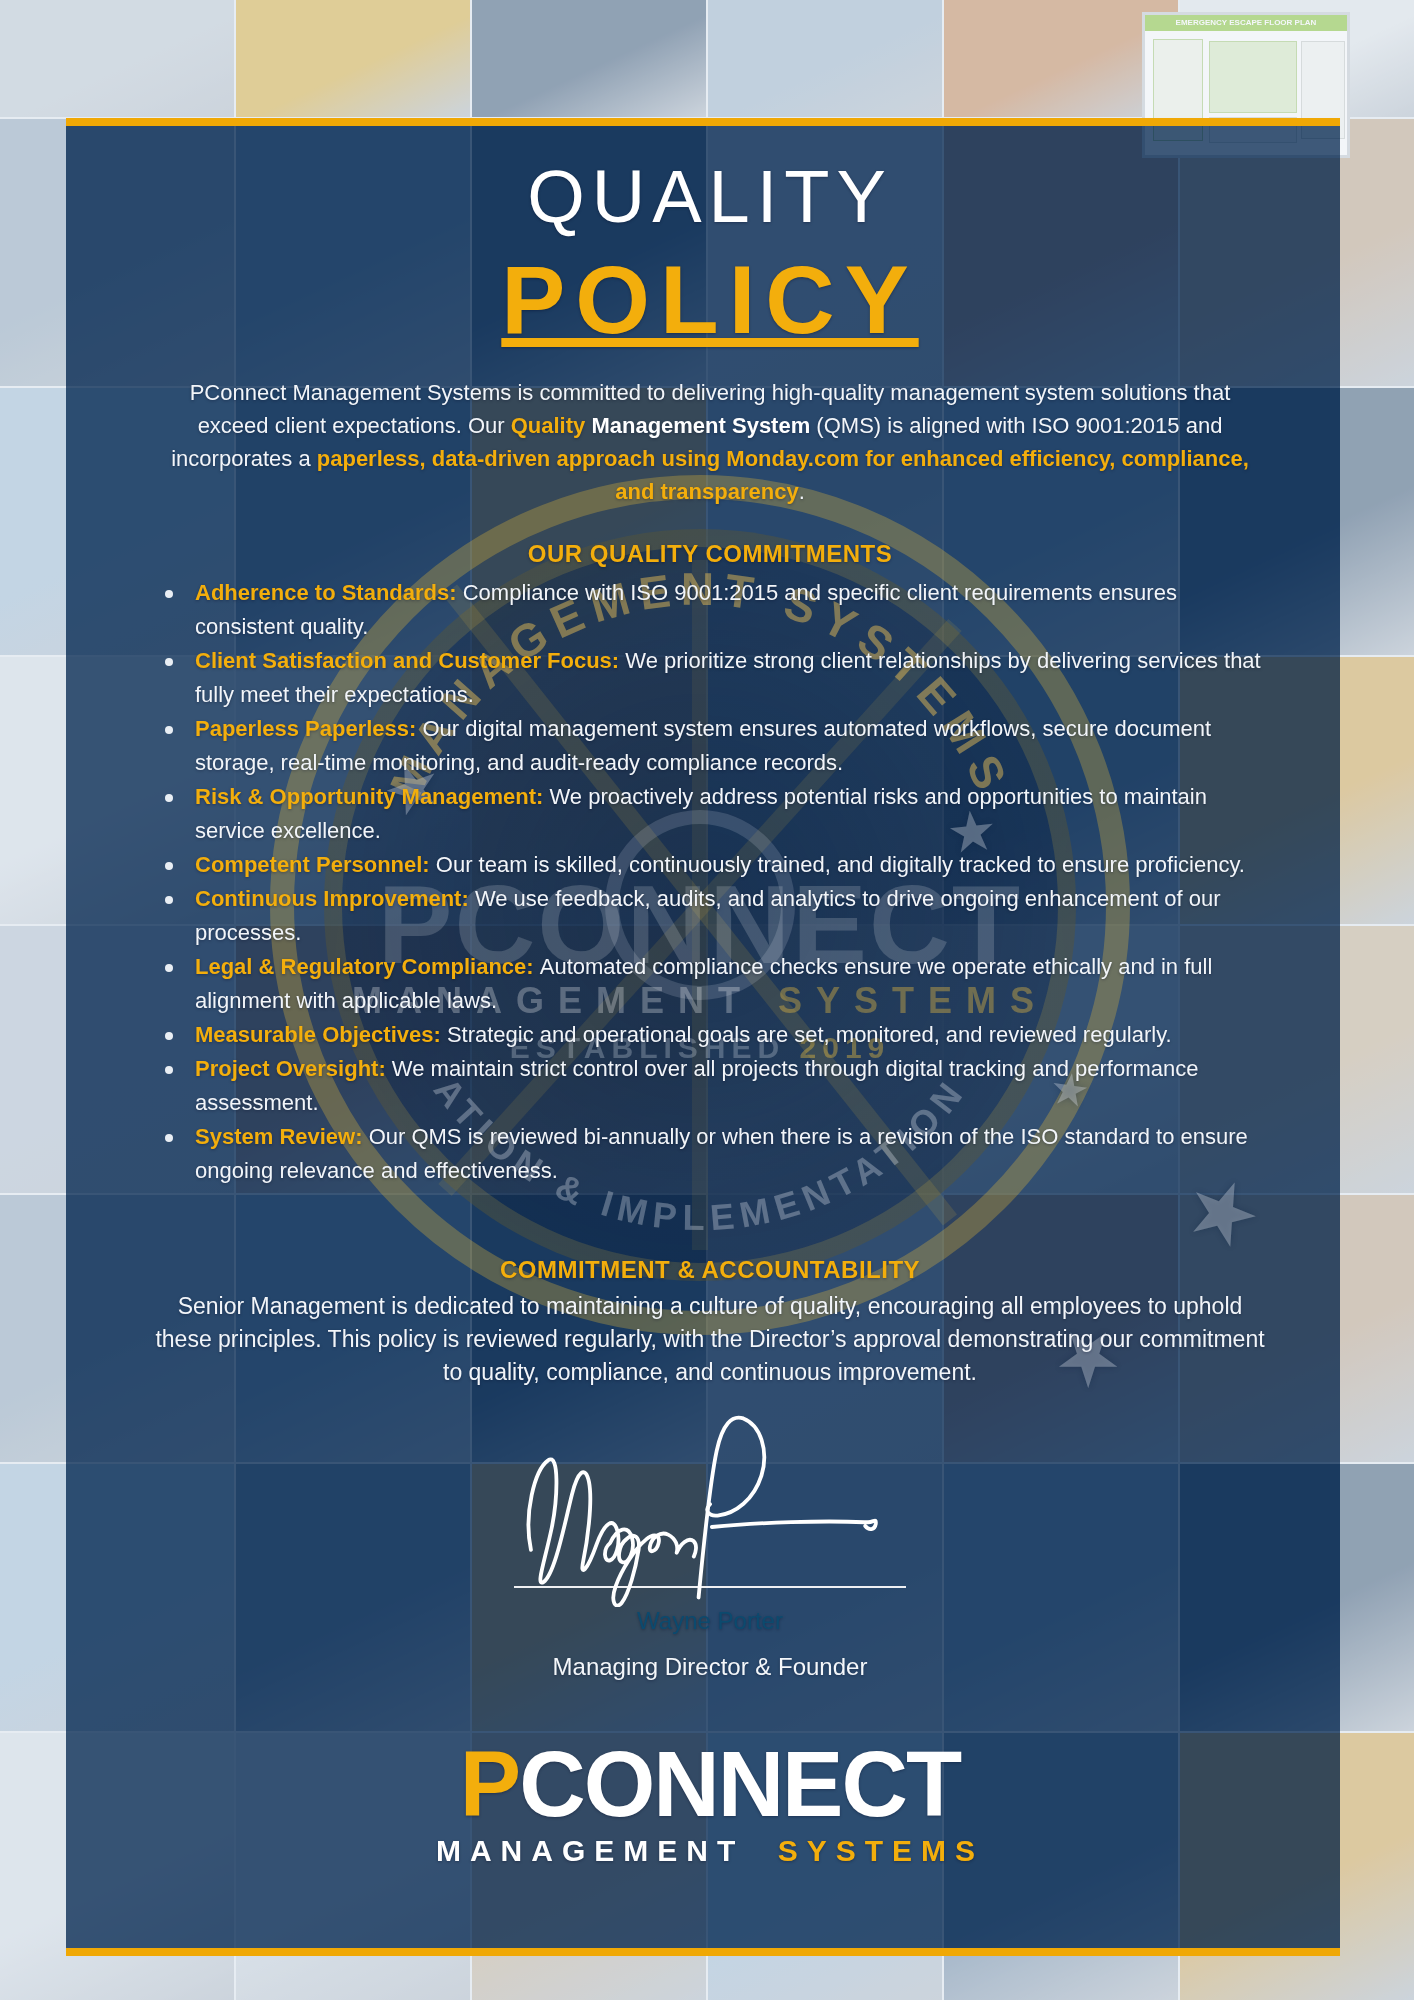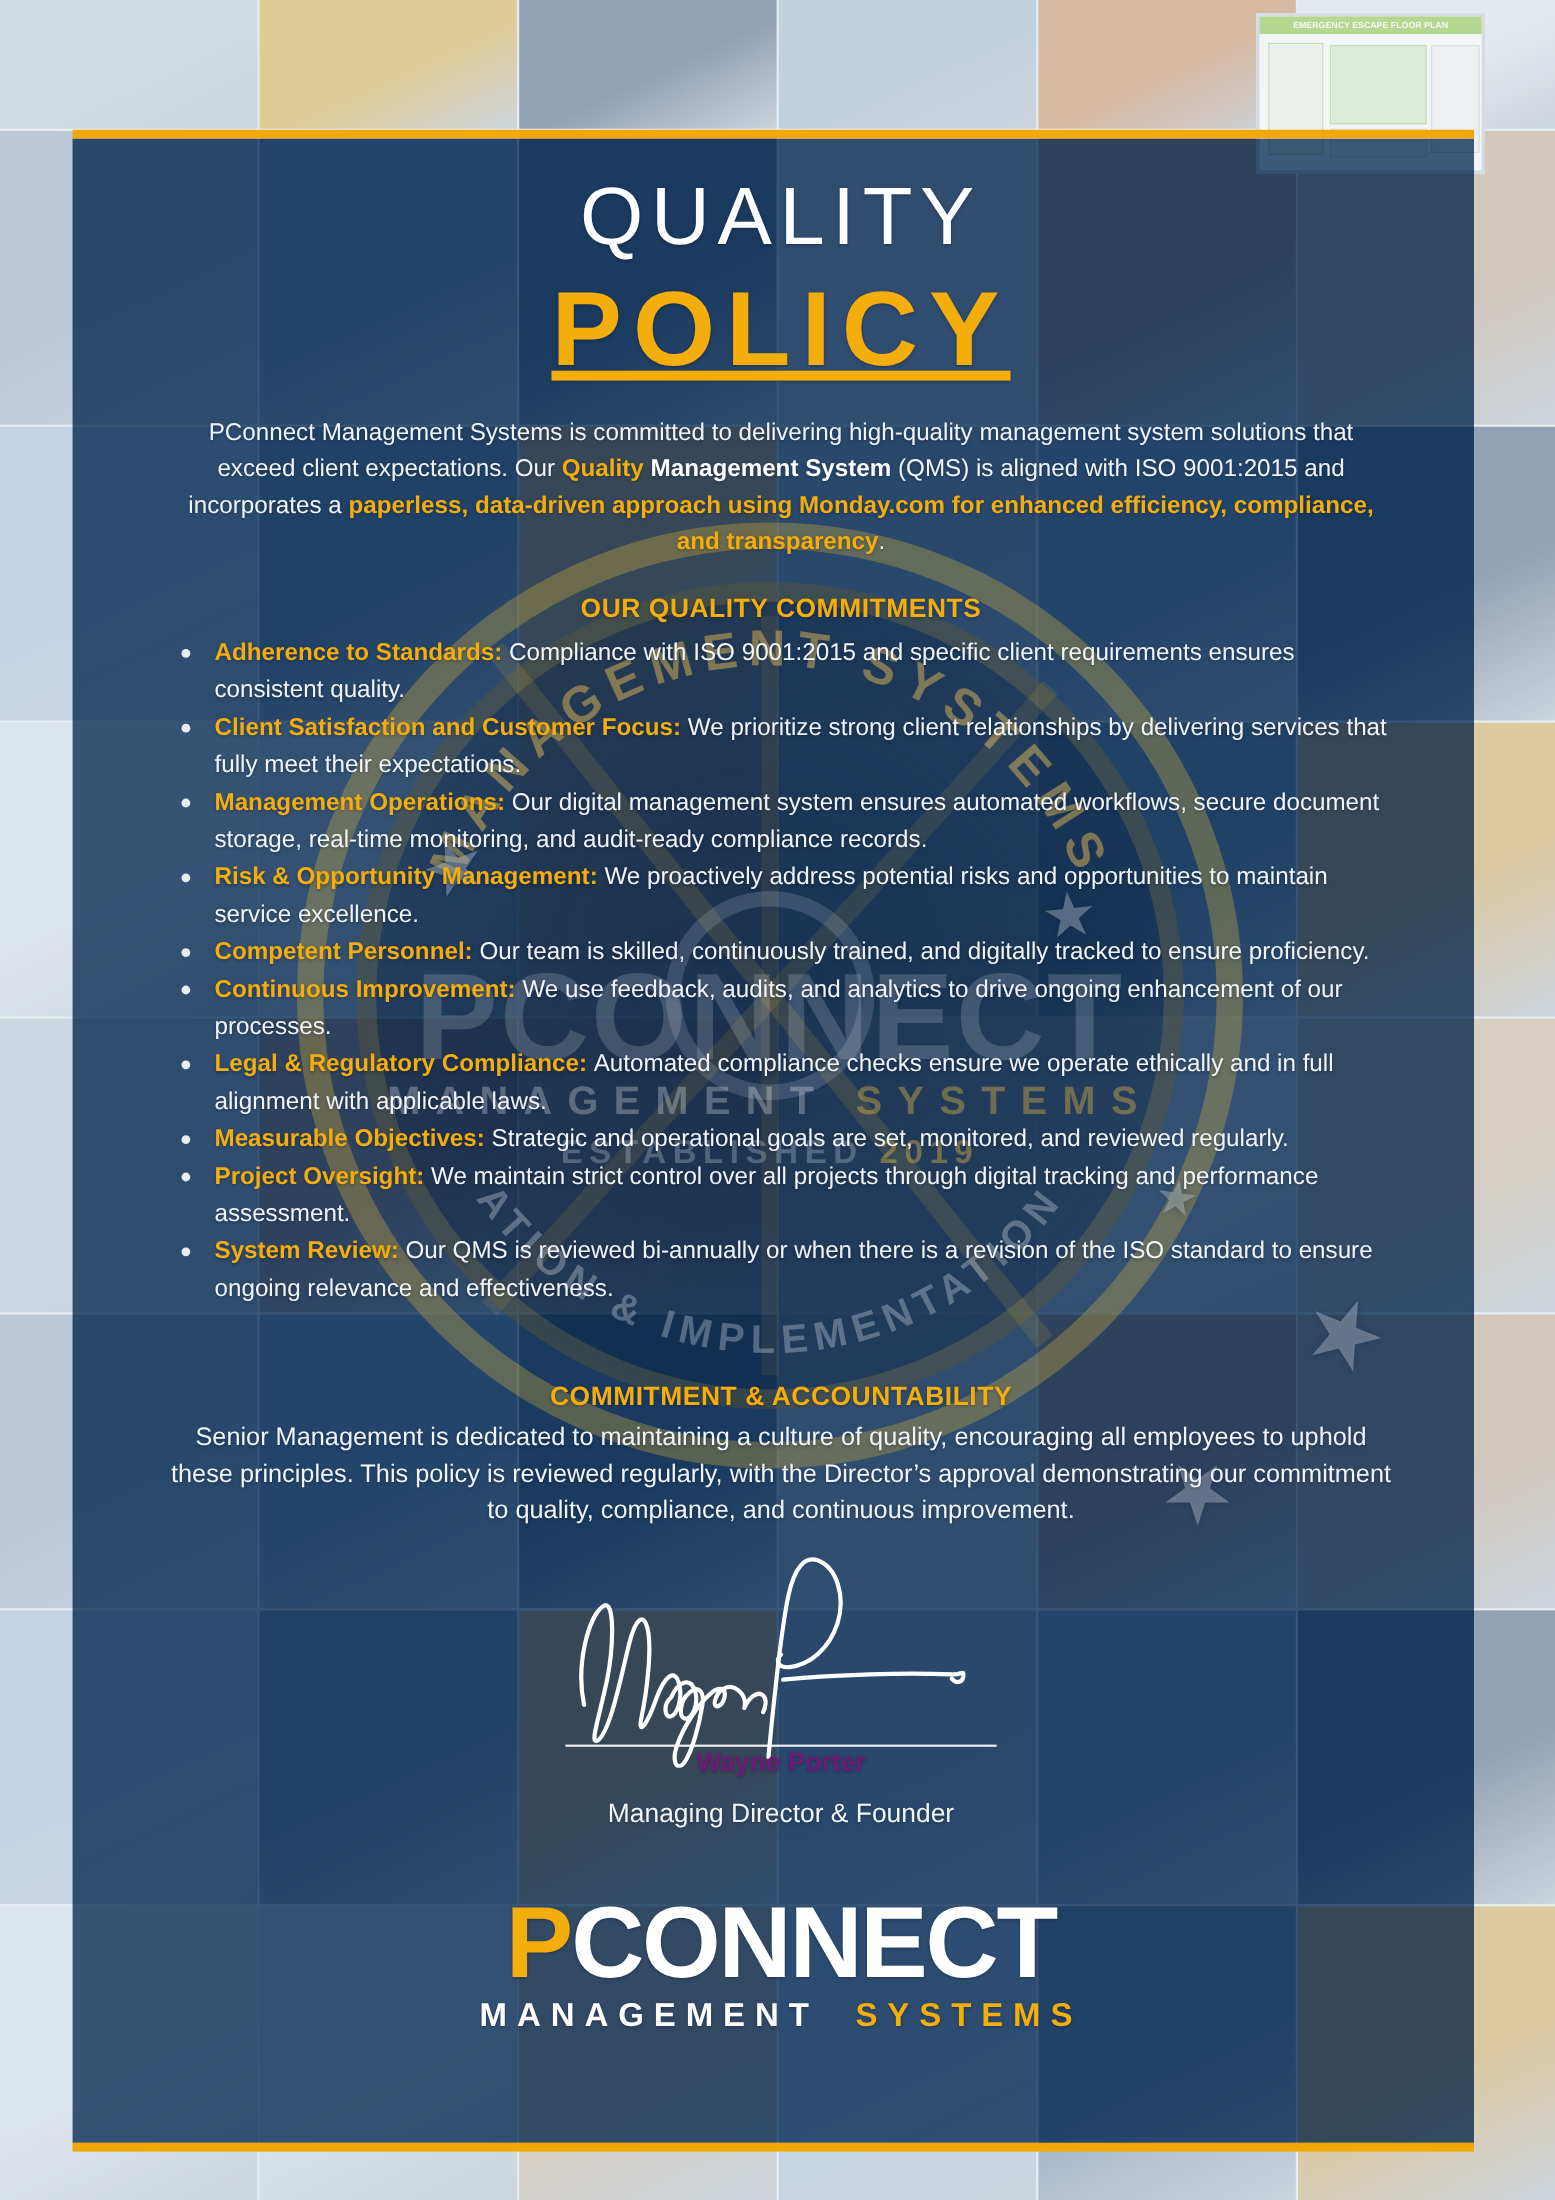--- a/index.html
+++ b/index.html
@@ -65,21 +65,21 @@
   .sec-head.acct{margin-top:66px;}
   ul.commitments{margin:6px auto 0;padding:0;width:1128px;list-style:none;text-align:left;
                  font-size:22px;line-height:34px;color:#f2f5f9;}
   ul.commitments li{position:relative;padding-left:49px;}
   ul.commitments li::before{content:"";position:absolute;left:19px;top:14px;width:8px;height:8px;
                  border-radius:50%;background:#e9eef4;}
   .acct-text{margin:4px auto 0;max-width:1118px;font-size:23px;line-height:33px;color:#f2f5f9;}
   .sig-wrap{margin-top:18px;}
   .sig-wrap svg{display:block;margin:0 auto;}
   .sig-line{width:392px;height:2px;margin:-21px auto 0;background:rgba(255,255,255,0.92);}
-  .sig-name{font-size:24px;line-height:30px;color:#701a75;font-weight:bold;}
+  .sig-name{margin-top:18px;font-size:24px;line-height:30px;color:#0c4a6e;}
   .sig-title{margin-top:16px;font-size:24px;line-height:30px;color:#f4f7fa;}
   .logo-main{margin-top:54px;font-size:92px;line-height:96px;font-weight:700;letter-spacing:-2px;color:#fff;}
   .logo-sub{margin-top:4px;font-size:30px;line-height:30px;font-weight:700;letter-spacing:9px;color:#fff;word-spacing:16px;}
 </style>
 </head>
 <body>
 
 <div class="page">
 
   <div class="collage" id="collage">
@@ -191,21 +191,21 @@
   <div class="content">
     <div class="title1">QUALITY</div>
     <div class="title2 yellow" style="color: rgb(243, 174, 12);">POLICY</div>
 
     <p class="intro" id="intro"><span>PConnect Management Systems is committed to delivering high-quality management system solutions that exceed client expectations. Our </span><span class="hl" style="color: rgb(243, 174, 12);">Quality</span><span> </span><span class="bw">Management System</span><span> (QMS) is aligned with ISO 9001:2015 and incorporates a </span><span class="hl" style="color: rgb(243, 174, 12);">paperless, data-driven approach using Monday.com for enhanced efficiency, compliance, and transparency</span><span>.</span></p>
 
     <div class="sec-head yellow" style="color: rgb(243, 174, 12);">OUR QUALITY COMMITMENTS</div>
     <ul class="commitments" id="bullets">
         <li><span class="hl" style="color: rgb(243, 174, 12);">Adherence to Standards: </span><span>Compliance with ISO 9001:2015 and specific client requirements ensures consistent quality.</span></li>
         <li><span class="hl" style="color: rgb(243, 174, 12);">Client Satisfaction and Customer Focus: </span><span>We prioritize strong client relationships by delivering services that fully meet their expectations.</span></li>
-        <li><span class="hl" style="color: rgb(243, 174, 12);">Management Operations: </span><span>Our digital management system ensures automated workflows, secure document storage, real-time monitoring, and audit-ready compliance records.</span></li>
+        <li><span class="hl" style="color: rgb(243, 174, 12);">Paperless Paperless: </span><span>Our digital management system ensures automated workflows, secure document storage, real-time monitoring, and audit-ready compliance records.</span></li>
         <li><span class="hl" style="color: rgb(243, 174, 12);">Risk &amp; Opportunity Management: </span><span>We proactively address potential risks and opportunities to maintain service excellence.</span></li>
         <li><span class="hl" style="color: rgb(243, 174, 12);">Competent Personnel: </span><span>Our team is skilled, continuously trained, and digitally tracked to ensure proficiency.</span></li>
         <li><span class="hl" style="color: rgb(243, 174, 12);">Continuous Improvement: </span><span>We use feedback, audits, and analytics to drive ongoing enhancement of our processes.</span></li>
         <li><span class="hl" style="color: rgb(243, 174, 12);">Legal &amp; Regulatory Compliance: </span><span>Automated compliance checks ensure we operate ethically and in full alignment with applicable laws.</span></li>
         <li><span class="hl" style="color: rgb(243, 174, 12);">Measurable Objectives: </span><span>Strategic and operational goals are set, monitored, and reviewed regularly.</span></li>
         <li><span class="hl" style="color: rgb(243, 174, 12);">Project Oversight: </span><span>We maintain strict control over all projects through digital tracking and performance assessment.</span></li>
         <li><span class="hl" style="color: rgb(243, 174, 12);">System Review: </span><span>Our QMS is reviewed bi-annually or when there is a revision of the ISO standard to ensure ongoing relevance and effectiveness.</span></li>
       </ul>
 
     <div class="sec-head acct yellow" style="color: rgb(243, 174, 12);">COMMITMENT &amp; ACCOUNTABILITY</div>

